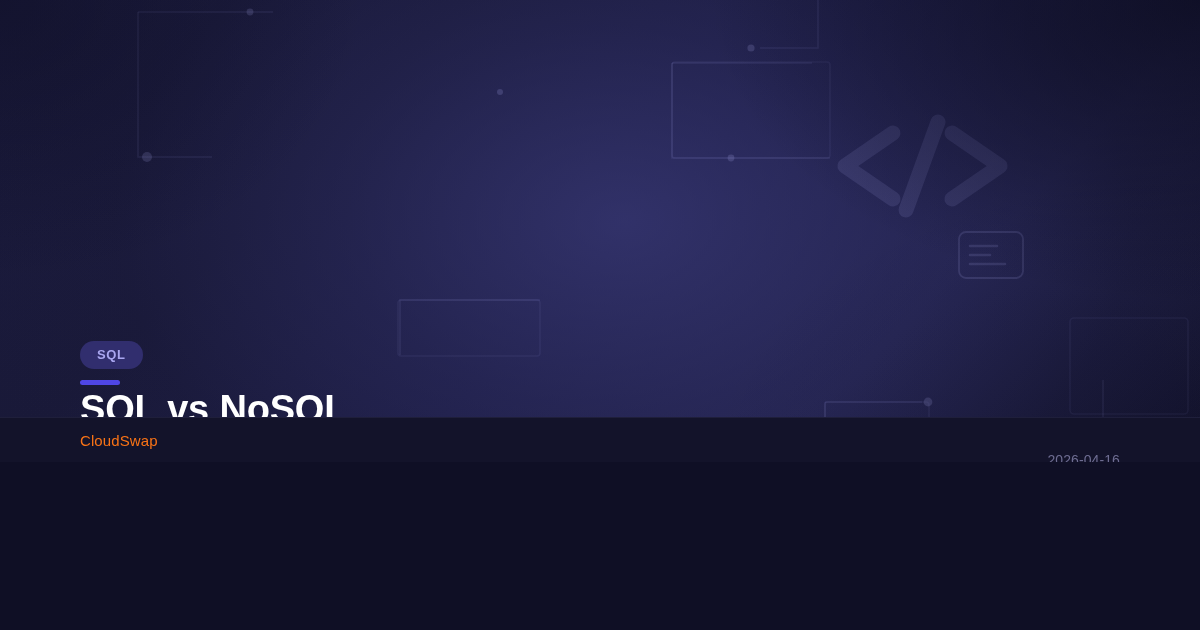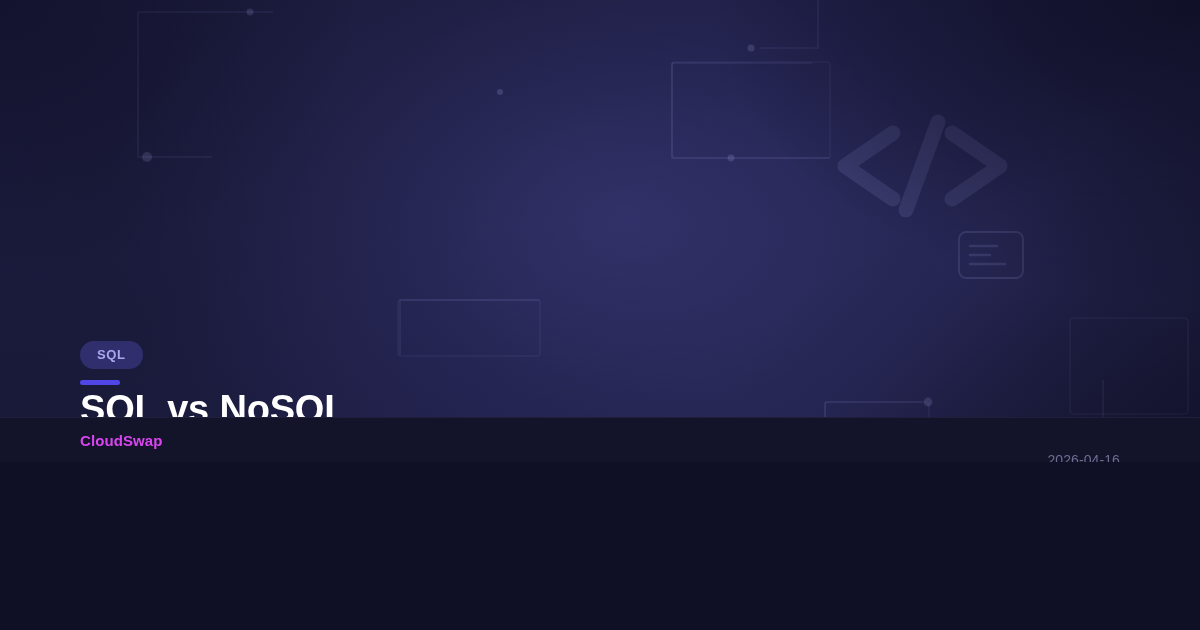--- a/index.html
+++ b/index.html
@@ -97,24 +97,23 @@
     height:45px;
     background:#13132a;
     border-top:1px solid rgba(120,120,190,0.12);
     display:flex;
     align-items:center;
     justify-content:space-between;
     padding:0 80px;
   }
 
   .footer-brand {
-    color:#d946ef;
+    color:#f97316;
     font-size:15px;
     letter-spacing:0.1px;
-    font-weight:bold;
   }
 
   .footer-date {
     color:#6e6d92;
     font-size:14px;
     letter-spacing:0.1px;
     margin-top:39px;
   }
 </style>
 </head>

